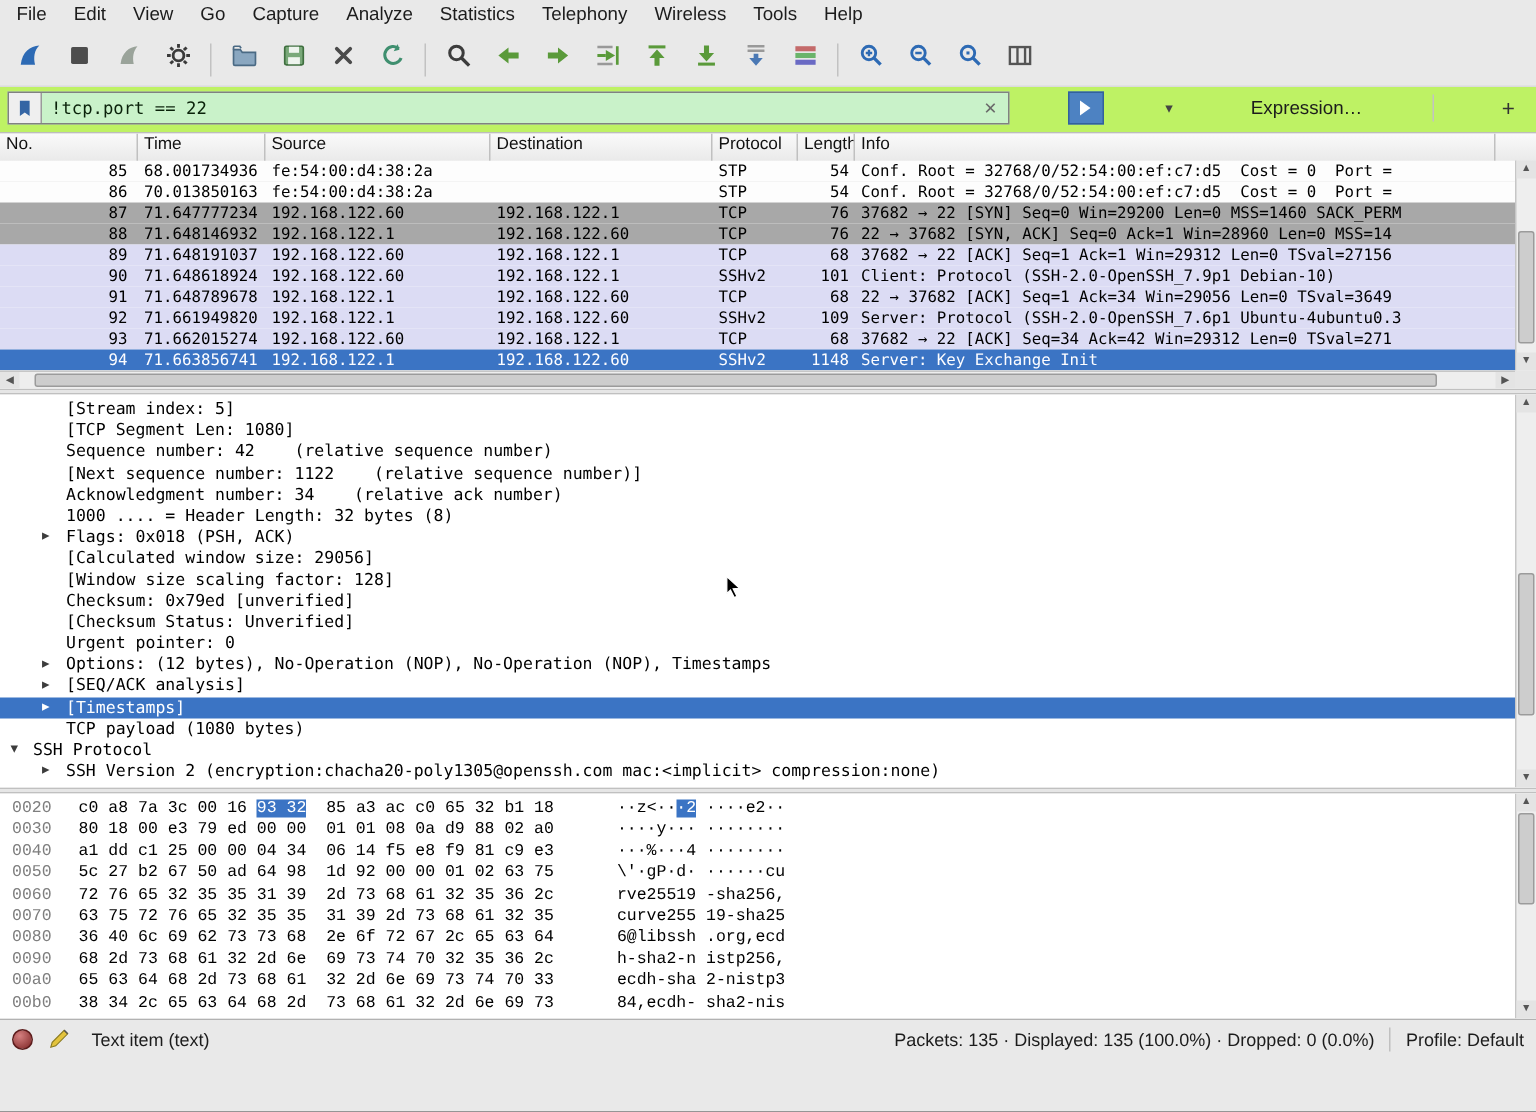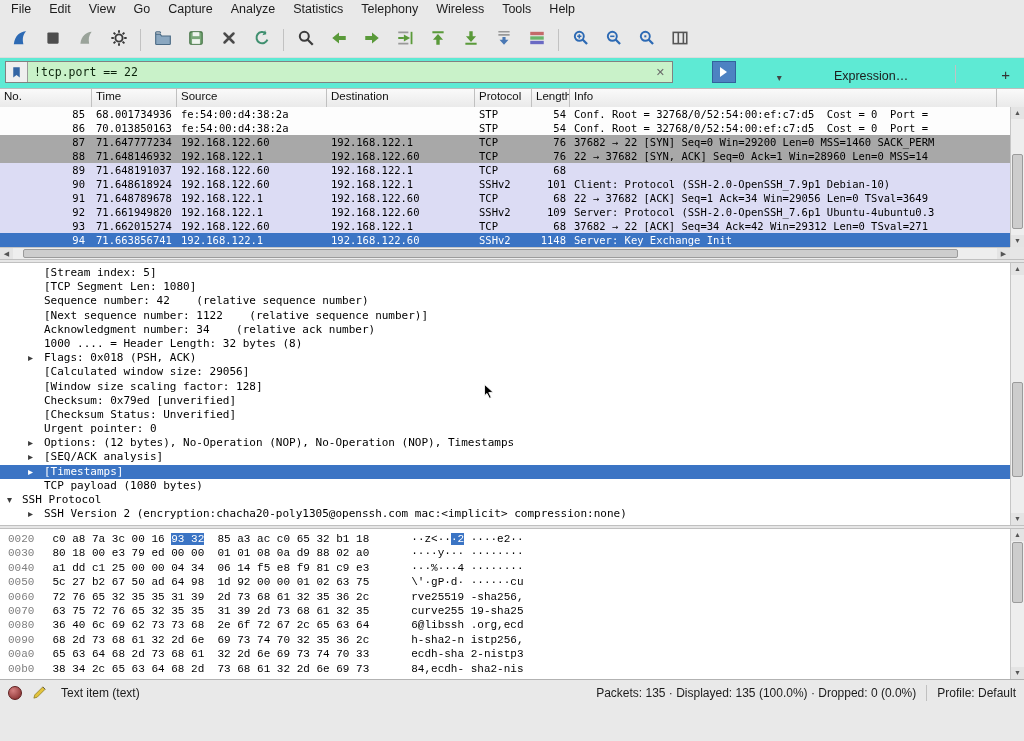--- a/index.html
+++ b/index.html
@@ -16,21 +16,21 @@
   .menubar { height:22px; background:#e9e9e9; display:flex; align-items:flex-start; font-size:12.5px; color:#1c1c1c; padding-left:2px; }
   .menu-item { padding:2px 9px; }
 
   
   .toolbar { height:36px; background:#e9e9e9; display:flex; align-items:center; padding:2px 3px; border-bottom:1px solid #dcdcdc; }
   .tb-btn { width:33px; height:29px; display:flex; align-items:center; justify-content:center; border-radius:3px; }
   .tb-btn svg { width:18px; height:18px; }
   .tb-sep { width:1px; height:22px; background:#c2c2c2; margin:0 5px; }
 
   
-  .filterbar { height:30px; background:#5eead4; display:flex; align-items:flex-end; padding:3px 5px 5px 5px;gap:36px; }
+  .filterbar { height:30px; background:#bef264; display:flex; align-items:center; padding:3px 5px 5px 5px;gap:36px; }
   .filter-field { flex:1; height:22px; border:1px solid #818181; background:var(--filter-bg); display:flex; align-items:center; }
   .bookmark { width:22px; height:20px; border-right:1px solid #9a9a9a; background:#efefef; display:flex; align-items:center; justify-content:center; }
   .bookmark svg { width:13px; height:15px; }
   .filter-text { flex:1; font-family:"DejaVu Sans Mono",monospace; font-size:11.5px; color:#0a220a; padding-left:6px; white-space:pre; overflow:hidden; }
   .filter-clear { font-size:11px; color:#6a6a6a; padding:0 7px; }
   .filter-apply { width:24px; height:22px; margin-left:3px; background:#4d82c2; border:1px solid #33619c; display:flex; align-items:center; justify-content:center; }
   .apply-arrow { width:0; height:0; border-left:7px solid #fff; border-top:5px solid transparent; border-bottom:5px solid transparent; }
   .filter-dd { font-size:10px; color:#444; padding:0 5px; }
   .expression { font-size:12.5px; color:#1c1c1c; padding:0 11px; }
   .fsep { width:1px; height:18px; background:#c2c2c2; }
@@ -277,21 +277,21 @@
         <div class="hcol c-dest">Destination</div>
         <div class="hcol c-proto">Protocol</div>
         <div class="hcol c-len">Length</div>
         <div class="hcol c-info">Info</div>
       </div>
     <div class="prows">
         <div class="prow style-stp"><div class="cell c-no">85</div><div class="cell c-time">68.001734936</div><div class="cell c-source">fe:54:00:d4:38:2a</div><div class="cell c-dest"></div><div class="cell c-proto">STP</div><div class="cell c-len">54</div><div class="cell c-info">Conf. Root = 32768/0/52:54:00:ef:c7:d5  Cost = 0  Port = </div></div>
         <div class="prow style-stp"><div class="cell c-no">86</div><div class="cell c-time">70.013850163</div><div class="cell c-source">fe:54:00:d4:38:2a</div><div class="cell c-dest"></div><div class="cell c-proto">STP</div><div class="cell c-len">54</div><div class="cell c-info">Conf. Root = 32768/0/52:54:00:ef:c7:d5  Cost = 0  Port = </div></div>
         <div class="prow style-syn"><div class="cell c-no">87</div><div class="cell c-time">71.647777234</div><div class="cell c-source">192.168.122.60</div><div class="cell c-dest">192.168.122.1</div><div class="cell c-proto">TCP</div><div class="cell c-len">76</div><div class="cell c-info">37682 → 22 [SYN] Seq=0 Win=29200 Len=0 MSS=1460 SACK_PERM</div></div>
         <div class="prow style-syn"><div class="cell c-no">88</div><div class="cell c-time">71.648146932</div><div class="cell c-source">192.168.122.1</div><div class="cell c-dest">192.168.122.60</div><div class="cell c-proto">TCP</div><div class="cell c-len">76</div><div class="cell c-info">22 → 37682 [SYN, ACK] Seq=0 Ack=1 Win=28960 Len=0 MSS=14</div></div>
-        <div class="prow style-tcp"><div class="cell c-no">89</div><div class="cell c-time">71.648191037</div><div class="cell c-source">192.168.122.60</div><div class="cell c-dest">192.168.122.1</div><div class="cell c-proto">TCP</div><div class="cell c-len">68</div></div>
+        <div class="prow style-tcp"><div class="cell c-no">89</div><div class="cell c-time">71.648191037</div><div class="cell c-source">192.168.122.60</div><div class="cell c-dest">192.168.122.1</div><div class="cell c-proto">TCP</div><div class="cell c-len">68</div><div class="cell c-info">37682 → 22 [ACK] Seq=1 Ack=1 Win=29312 Len=0 TSval=27156</div></div>
         <div class="prow style-tcp"><div class="cell c-no">90</div><div class="cell c-time">71.648618924</div><div class="cell c-source">192.168.122.60</div><div class="cell c-dest">192.168.122.1</div><div class="cell c-proto">SSHv2</div><div class="cell c-len">101</div><div class="cell c-info">Client: Protocol (SSH-2.0-OpenSSH_7.9p1 Debian-10)</div></div>
         <div class="prow style-tcp"><div class="cell c-no">91</div><div class="cell c-time">71.648789678</div><div class="cell c-source">192.168.122.1</div><div class="cell c-dest">192.168.122.60</div><div class="cell c-proto">TCP</div><div class="cell c-len">68</div><div class="cell c-info">22 → 37682 [ACK] Seq=1 Ack=34 Win=29056 Len=0 TSval=3649</div></div>
         <div class="prow style-tcp"><div class="cell c-no">92</div><div class="cell c-time">71.661949820</div><div class="cell c-source">192.168.122.1</div><div class="cell c-dest">192.168.122.60</div><div class="cell c-proto">SSHv2</div><div class="cell c-len">109</div><div class="cell c-info">Server: Protocol (SSH-2.0-OpenSSH_7.6p1 Ubuntu-4ubuntu0.3</div></div>
         <div class="prow style-tcp"><div class="cell c-no">93</div><div class="cell c-time">71.662015274</div><div class="cell c-source">192.168.122.60</div><div class="cell c-dest">192.168.122.1</div><div class="cell c-proto">TCP</div><div class="cell c-len">68</div><div class="cell c-info">37682 → 22 [ACK] Seq=34 Ack=42 Win=29312 Len=0 TSval=271</div></div>
         <div class="prow style-selected"><div class="cell c-no">94</div><div class="cell c-time">71.663856741</div><div class="cell c-source">192.168.122.1</div><div class="cell c-dest">192.168.122.60</div><div class="cell c-proto">SSHv2</div><div class="cell c-len">1148</div><div class="cell c-info">Server: Key Exchange Init</div></div>
       </div>
     <div class="vsb plist-vsb">
       <div class="sb-btn">▲</div>
       <div class="sb-track">
         <div class="sb-thumb" style="top:30%;height:65%;"></div>

